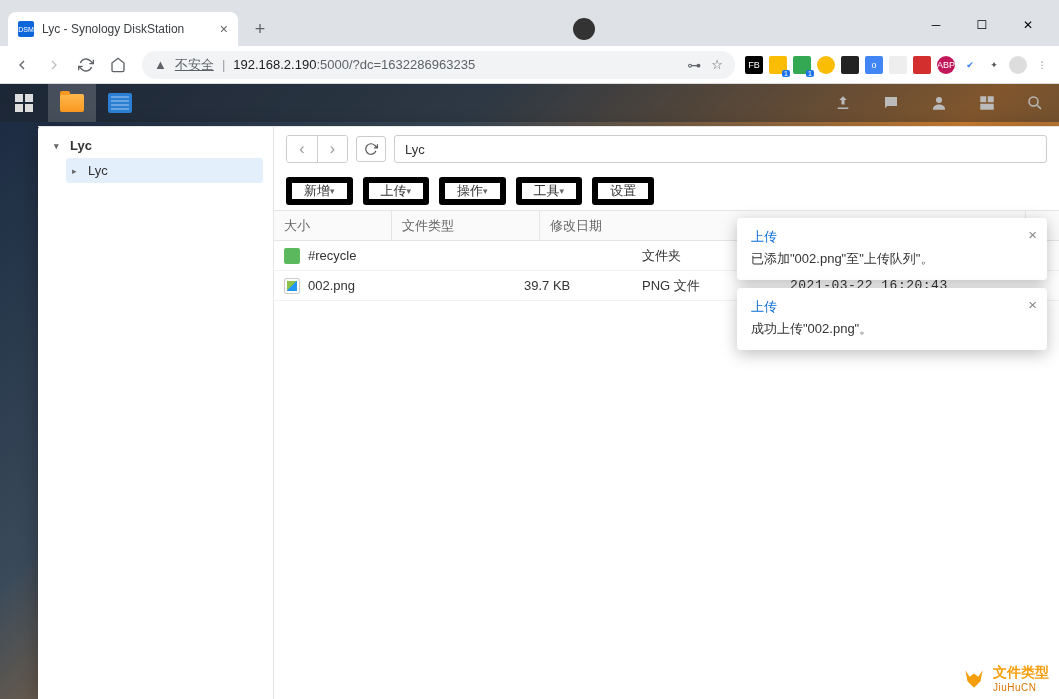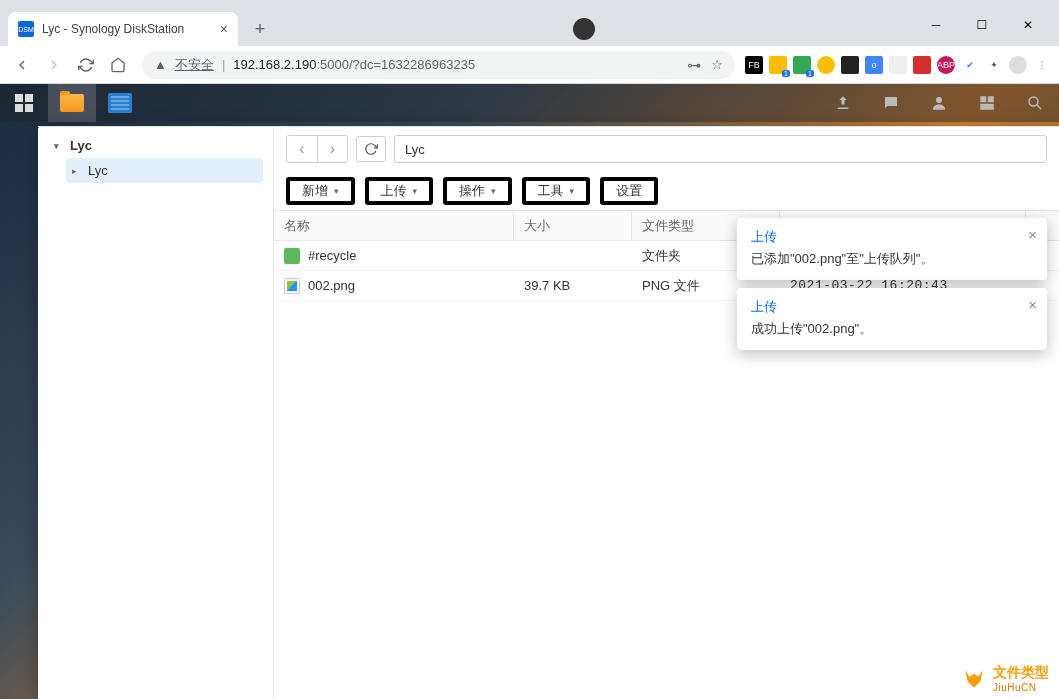--- a/index.html
+++ b/index.html
@@ -59,21 +59,21 @@
 
 .fs-main { flex: 1; display: flex; flex-direction: column; }
 .fs-pathbar { height: 44px; display: flex; align-items: center; padding: 0 12px; gap: 8px; }
 .path-btn-group { display: flex; border: 1px solid #ccc; border-radius: 3px; overflow: hidden; }
 .path-btn { width: 30px; height: 26px; display: flex; align-items: center; justify-content: center; background: #fff; cursor: pointer; color: #999; }
 .path-btn + .path-btn { border-left: 1px solid #ccc; }
 .path-btn.single { border: 1px solid #ccc; border-radius: 3px; color: #555; }
 .path-input { flex: 1; height: 28px; border: 1px solid #ccc; border-radius: 3px; padding: 0 10px; font-size: 13px; color: #333; display: flex; align-items: center; }
 
 .fs-toolbar { height: 40px; display: flex; align-items: center; padding: 0 12px; gap: 10px; border-bottom: 1px solid #e5e5e5; }
-.tb-btn { height: 28px; padding: 0 12px; border: 4px solid #000000; border-radius: 3px; background: #fff; font-size: 13px; color: #333; display: flex; align-items: center; gap: 6px; cursor: pointer; }
+.tb-btn { height: 28px; padding: 0 12px; border: 6px solid #000000; border-radius: 3px; background: #fff; font-size: 13px; color: #333; display: flex; align-items: center; gap: 0; cursor: pointer; }
 .tb-btn .caret { font-size: 9px; color: #666; }
 
 .fs-table { flex: 1; font-size: 13px; color: #333; }
 .fs-thead { display: flex; height: 30px; align-items: center; border-bottom: 1px solid #e5e5e5; background: #fafafa; }
 .fs-th { padding: 0 10px; color: #666; border-right: 1px solid #e5e5e5; height: 100%; display: flex; align-items: center; }
 .fs-th:last-child { border-right: none; flex: 0 0 28px; justify-content: center; }
 .col-name { flex: 0 0 240px; }
 .col-size { flex: 0 0 118px; }
 .col-type { flex: 0 0 148px; }
 .col-date { flex: 1; }
@@ -272,21 +272,20 @@
               <span>工具</span>
               <span class="caret">▾</span>
             </div>
           <div class="tb-btn">
               <span>设置</span>
             </div>
         </div>
 
         <div class="fs-table">
           <div class="fs-thead">
-            <div class="fs-th col-name">名称</div>
             <div class="fs-th col-size">大小</div>
             <div class="fs-th col-type">文件类型</div>
             <div class="fs-th col-date">修改日期</div>
             <div class="fs-th">⋮</div>
           </div>
           <div id="rows">
               <div class="fs-row">
                 <div class="fs-td col-name">
                   <div class="file-ico ico-recycle"></div>
                   <span>#recycle</span>

